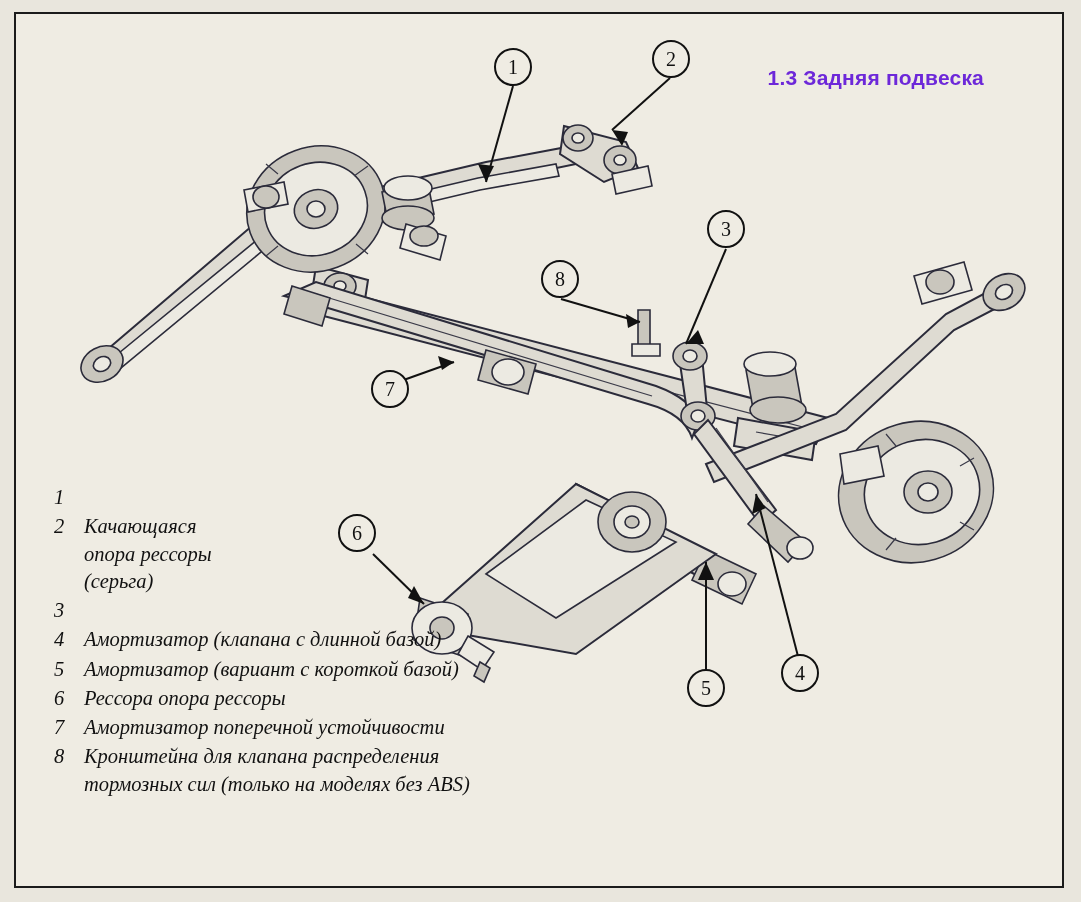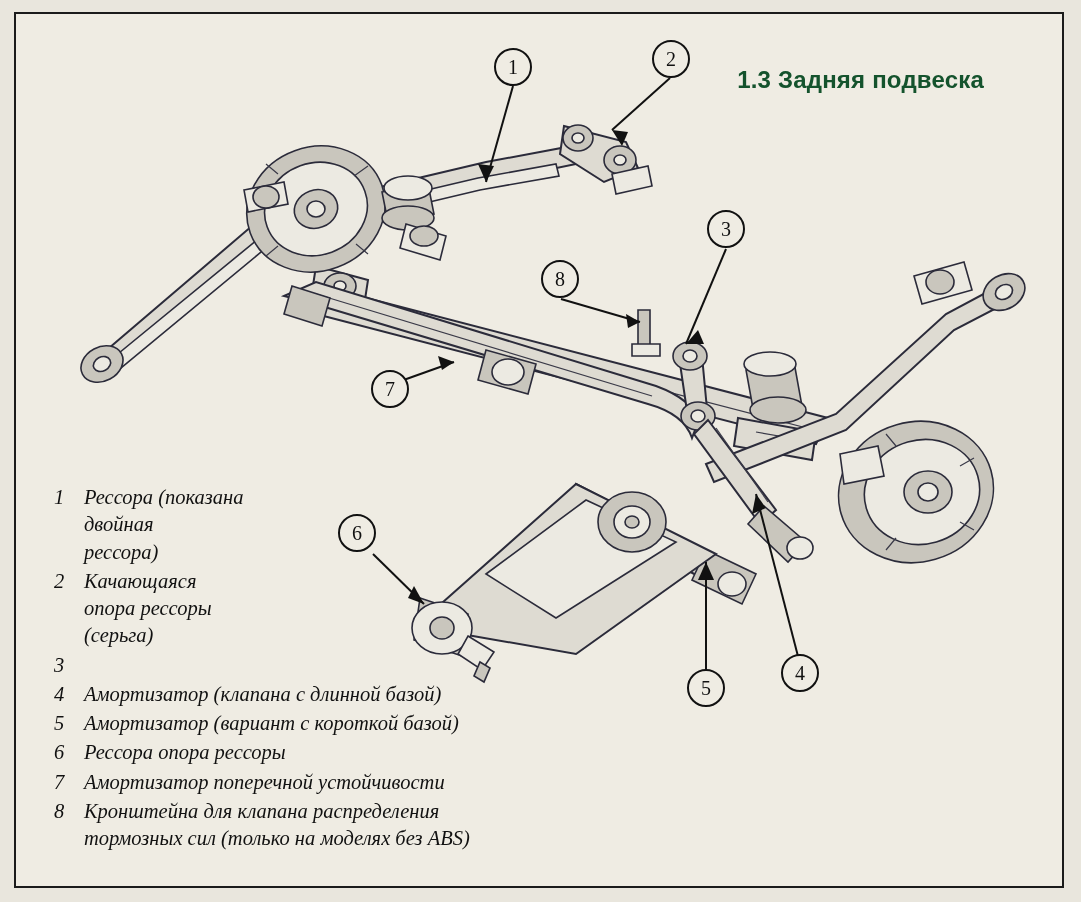--- a/index.html
+++ b/index.html
@@ -26,22 +26,22 @@
     border: 2px solid #1b1b1b;
     background: #efece3;
     box-sizing: border-box;
   }
   #figure-title {
     position: absolute;
     right: 78px;
     top: 52px;
     font-family: "Liberation Sans", sans-serif;
     font-weight: bold;
-    font-size: 24px;
-    color: #14532d;
+    font-size: 21px;
+    color: #6d28d9;
     letter-spacing: 0.2px;
     white-space: nowrap;
   }
   
   #legend {
     position: absolute;
     left: 28px;
     top: 470px;
     width: 640px;
     font-family: "Liberation Serif", serif;
@@ -257,23 +257,20 @@
     <div class="callout" style="left:691px; top:196px;">3</div>
     <div class="callout" style="left:765px; top:640px;">4</div>
     <div class="callout" style="left:671px; top:655px;">5</div>
     <div class="callout" style="left:322px; top:500px;">6</div>
     <div class="callout" style="left:355px; top:356px;">7</div>
     <div class="callout" style="left:525px; top:246px;">8</div>
 
     <div id="legend">
       <div class="legend-row narrow">
         <span class="legend-num">1</span>
-        <span class="legend-text">Рессора (показана
-двойная
-рессора)</span>
       </div>
       <div class="legend-row narrow">
         <span class="legend-num">2</span>
         <span class="legend-text">Качающаяся
 опора рессоры
 (серьга)</span>
       </div>
       <div class="legend-row narrow">
         <span class="legend-num">3</span>
       </div>

